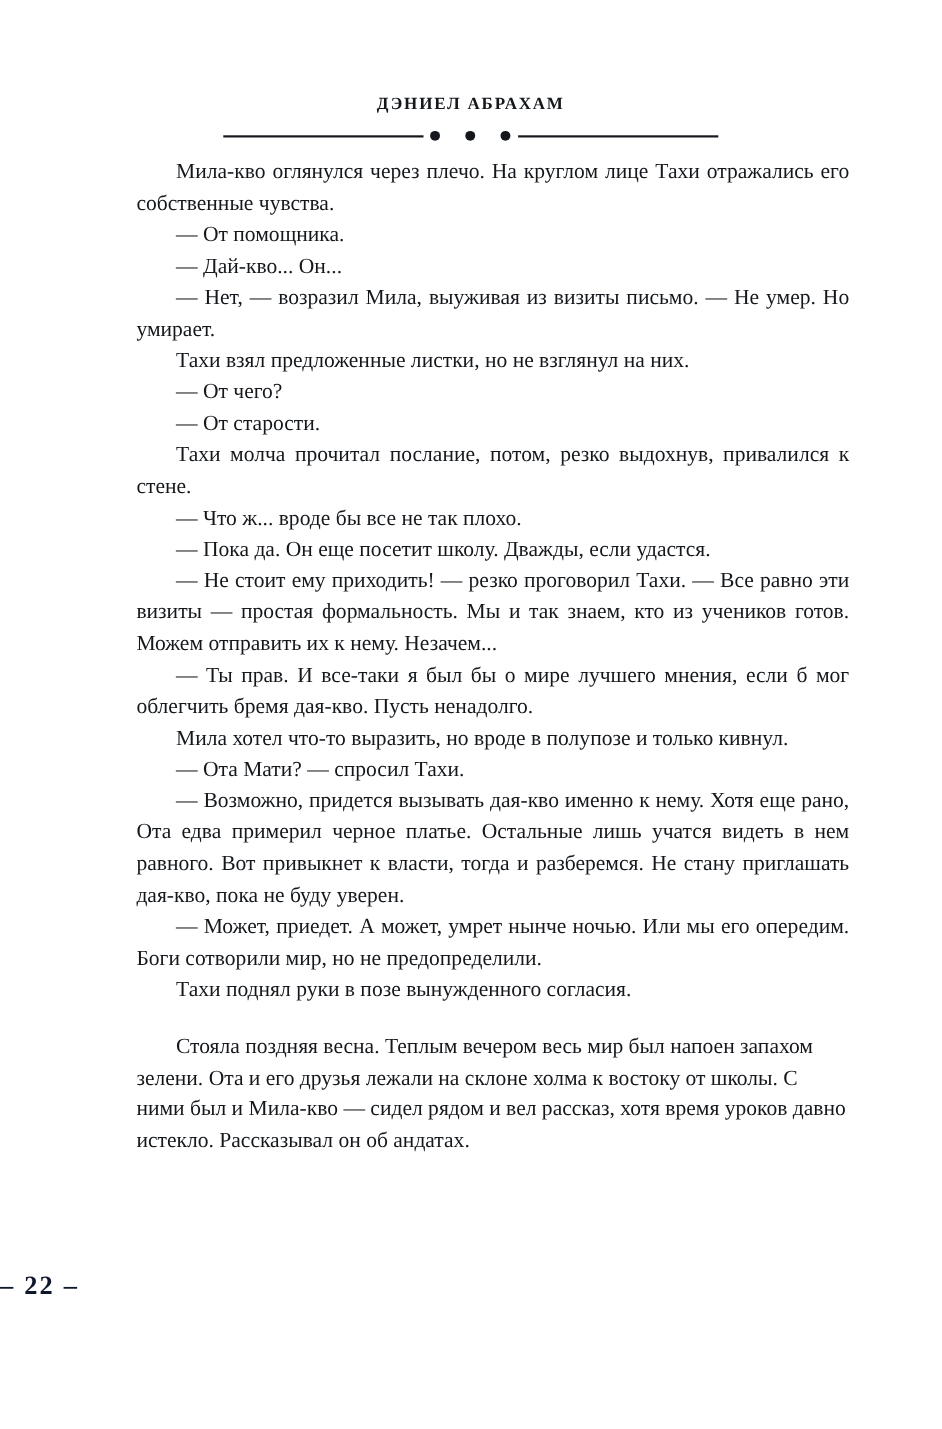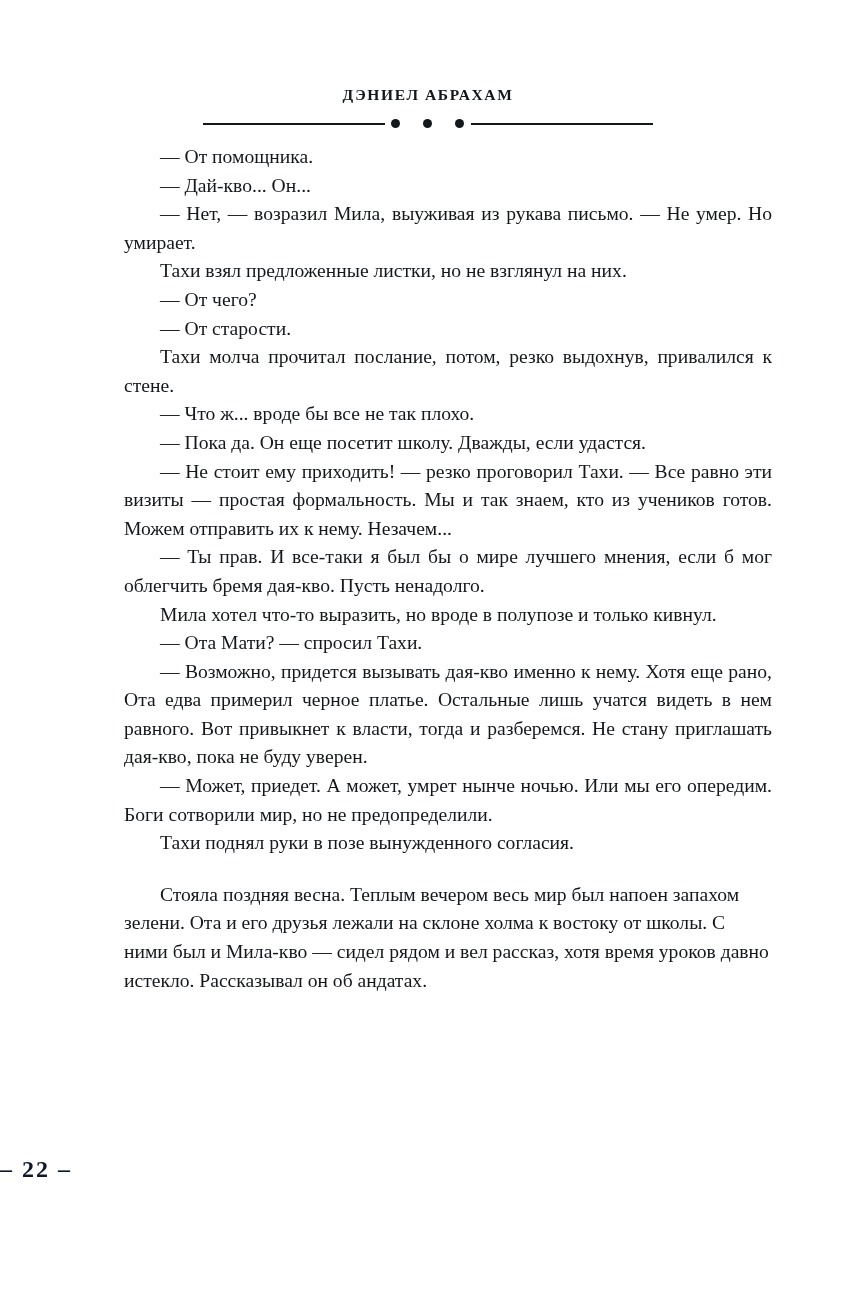--- a/index.html
+++ b/index.html
@@ -113,23 +113,24 @@
 
   <div class="ornament">
     <div class="rule"></div>
     <div class="gap"></div>
     <div class="dot d1"></div>
     <div class="dot d2"></div>
     <div class="dot d3"></div>
   </div>
 
   <div class="text-block">
+    <p>Мила-кво оглянулся через плечо. На круглом лице Тахи отра­жались его собственные чувства.</p>
     <p>— От помощника.</p>
     <p>— Дай-кво... Он...</p>
-    <p>— Нет, — возразил Мила, выуживая из рукава письмо. — Не умер. Но умирает.</p>
+    <p>— Нет, — возразил Мила, выуживая из визиты письмо. — Не умер. Но умирает.</p>
     <p>Тахи взял предложенные листки, но не взглянул на них.</p>
     <p>— От чего?</p>
     <p>— От старости.</p>
     <p>Тахи молча прочитал послание, потом, резко выдохнув, при­валился к стене.</p>
     <p>— Что ж... вроде бы все не так плохо.</p>
     <p>— Пока да. Он еще посетит школу. Дважды, если удастся.</p>
     <p>— Не стоит ему приходить! — резко проговорил Тахи. — Все равно эти визиты — простая формальность. Мы и так знаем, кто из учеников готов. Можем отправить их к нему. Незачем...</p>
     <p>— Ты прав. И все-таки я был бы о мире лучшего мнения, если б мог облегчить бремя дая-кво. Пусть ненадолго.</p>
     <p>Мила хотел что-то выразить, но вроде в полупозе и только кивнул.</p>
     <p>— Ота Мати? — спросил Тахи.</p>

